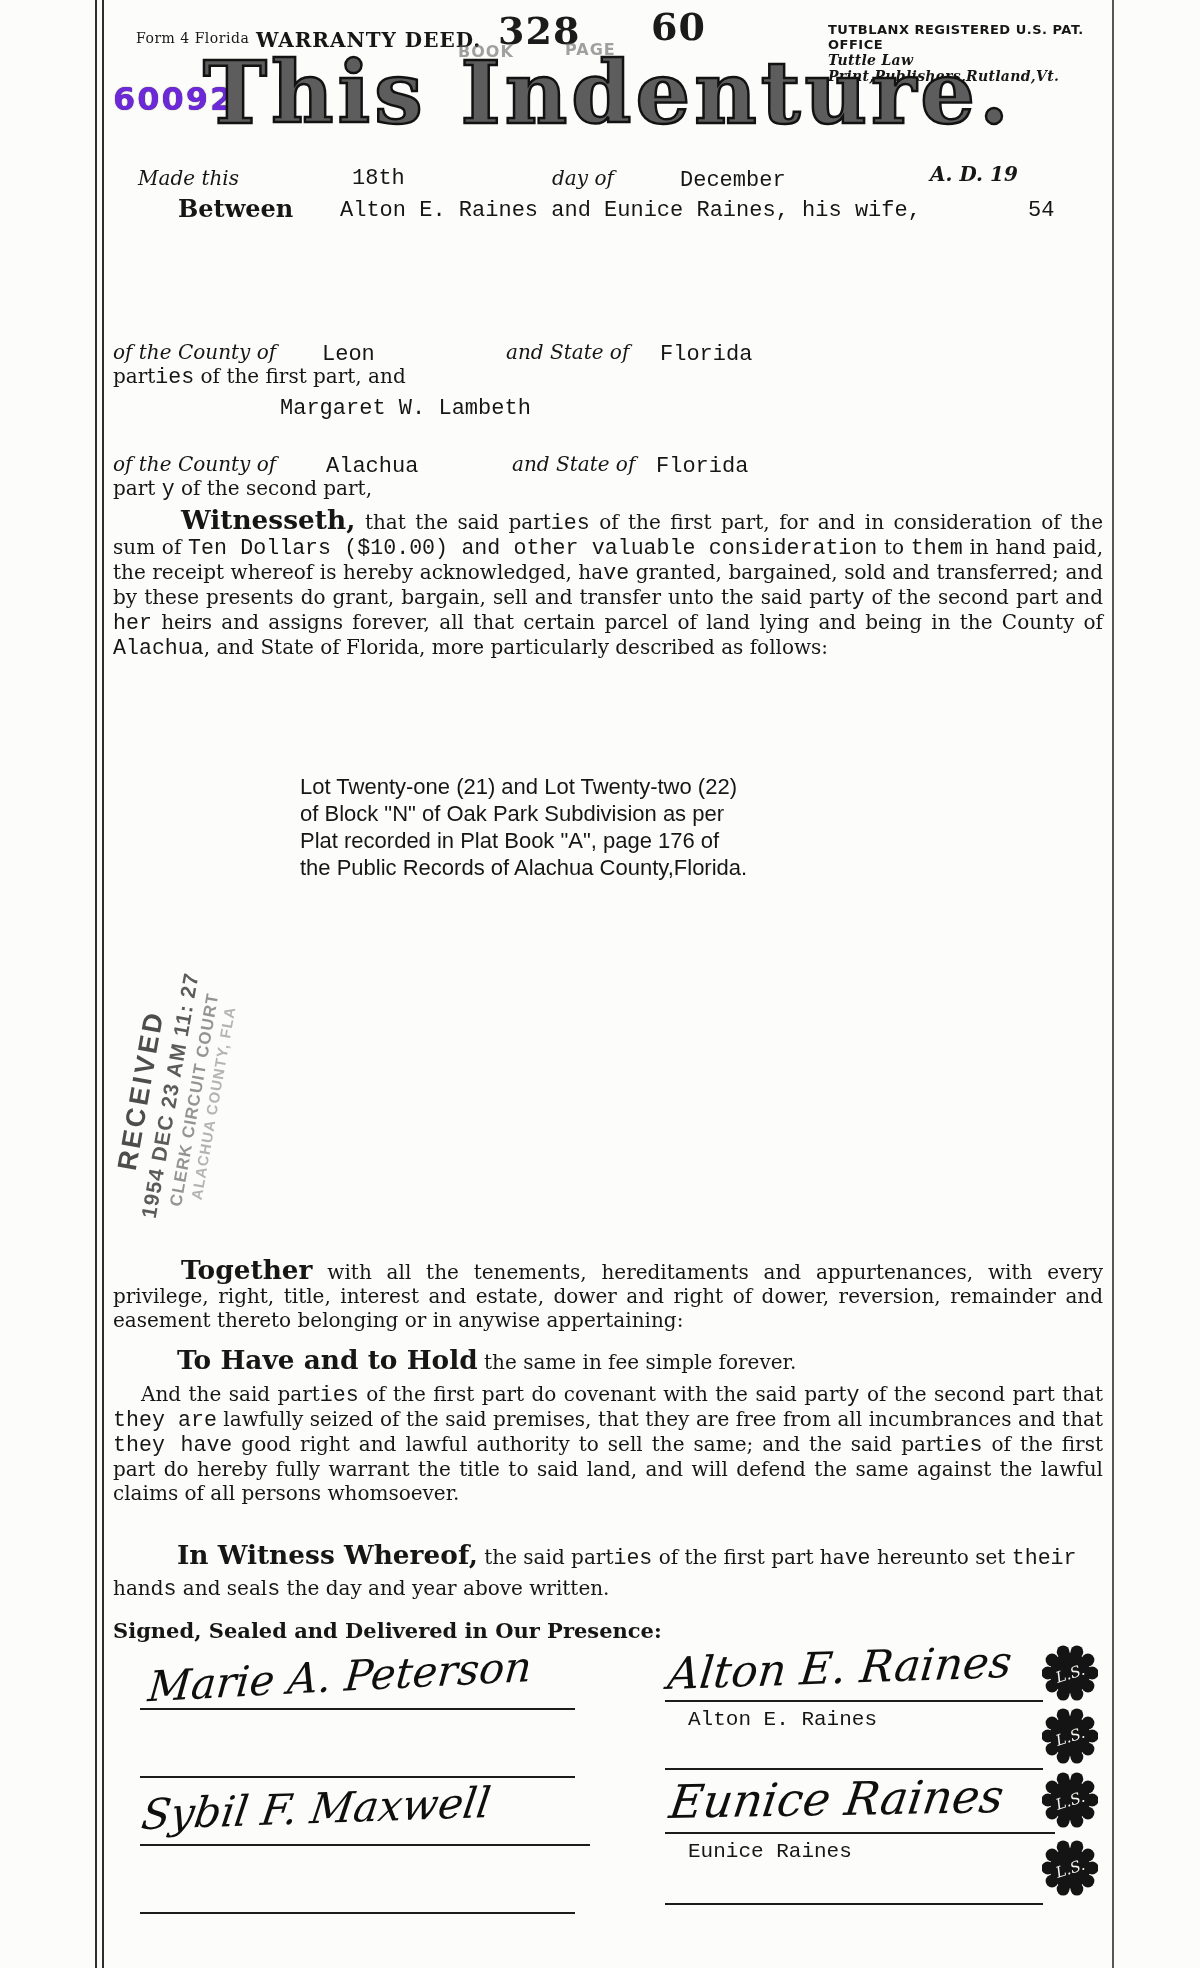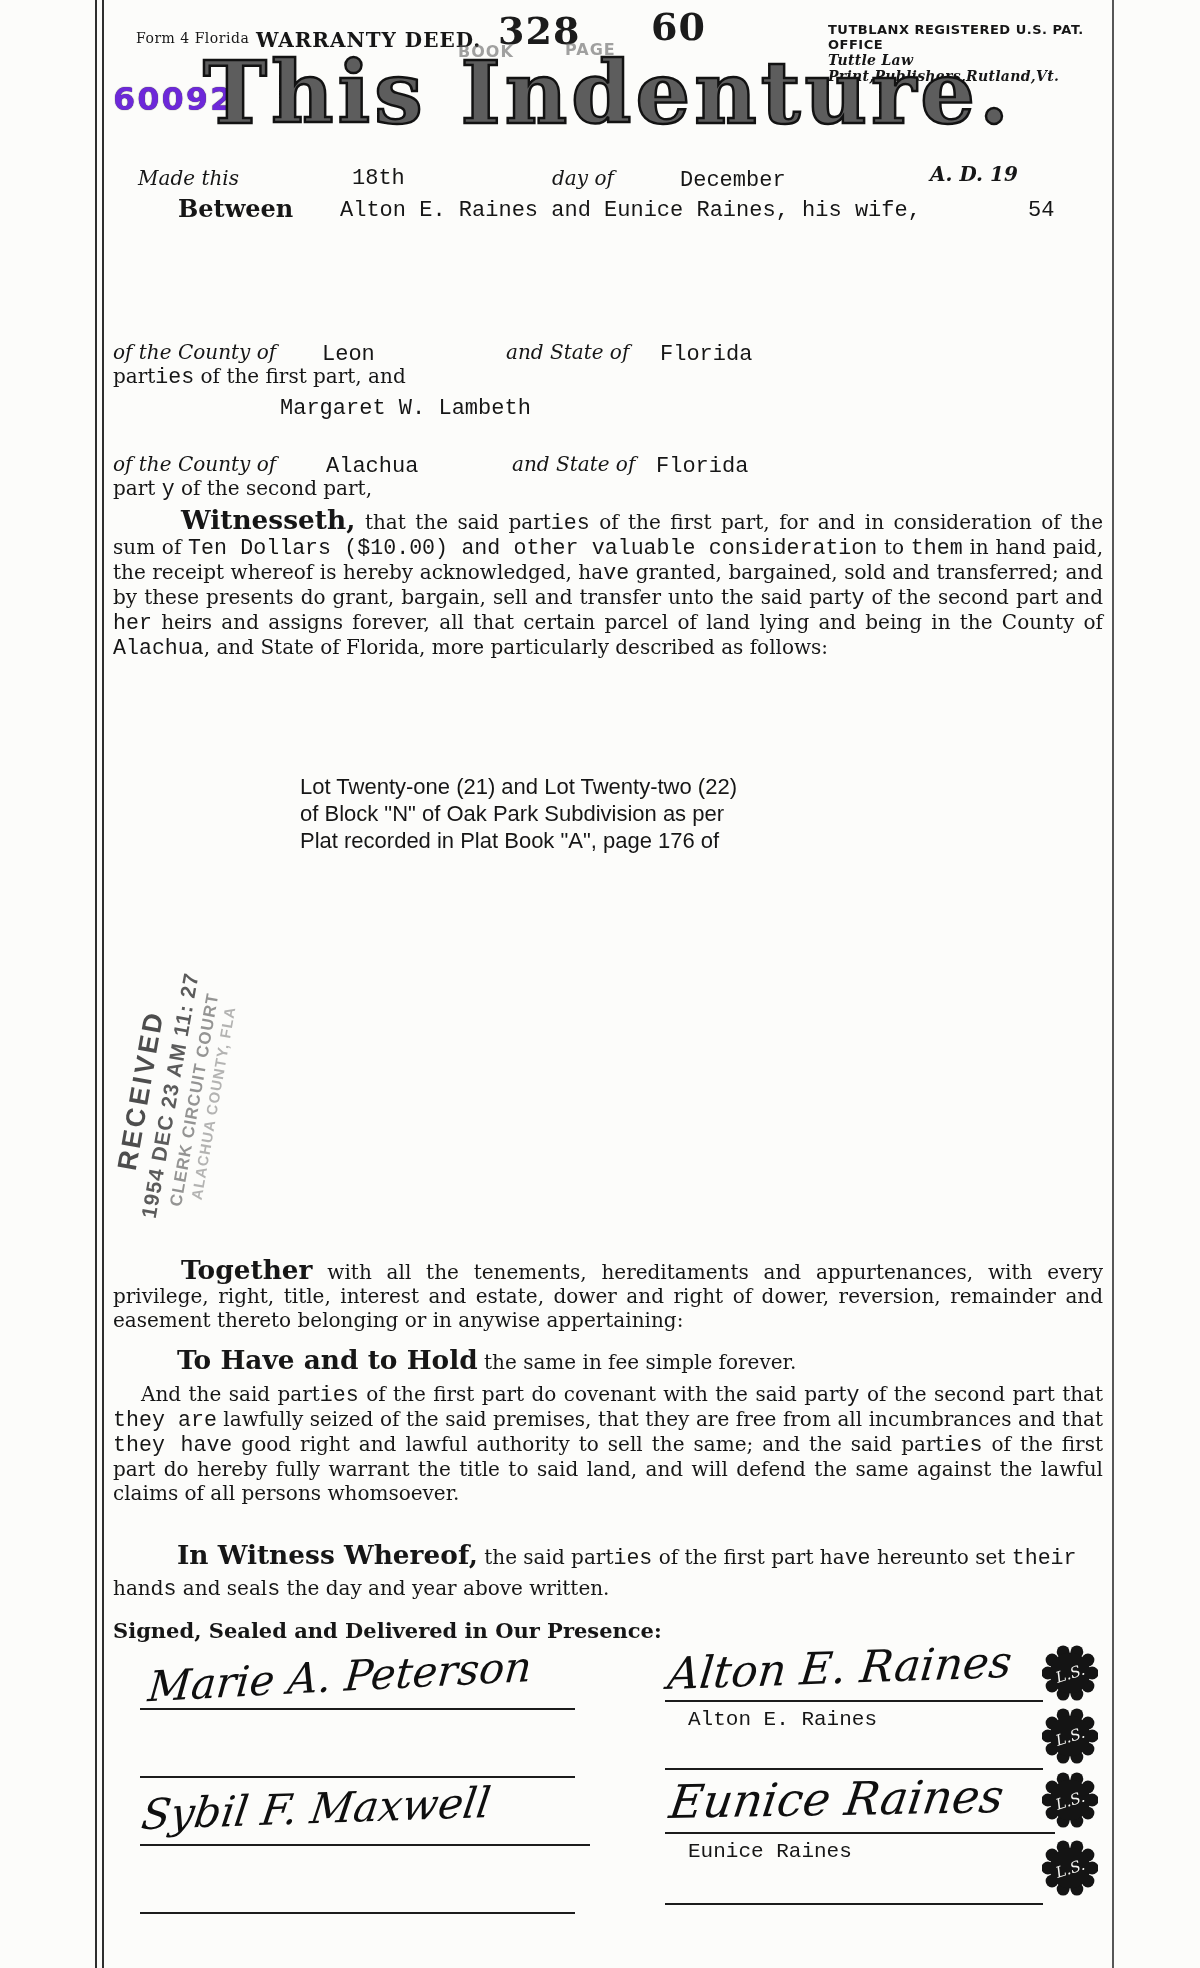--- a/index.html
+++ b/index.html
@@ -109,20 +109,21 @@
   <span class="abs print" style="left:512px;top:452px;">and State of</span>
   <span class="abs typed" style="left:656px;top:454px;">Florida</span>
   <div class="abs para" style="left:113px;top:476px;width:700px;text-align:left;"><span class="seg-p">part </span><span class="seg-t">y</span><span class="seg-p"> of the second part,</span></div>
 
   <div class="abs para" style="left:113px;top:508px;width:990px;text-indent:68px;"><span class="seg-b">Witnesseth,</span><span class="seg-p"> that the said part</span><span class="seg-t">ies</span><span class="seg-p"> of the first part, for and in consideration of the sum of </span><span class="seg-t">Ten Dollars ($10.00) and other valuable consideration</span><span class="seg-p"> to </span><span class="seg-t">them</span><span class="seg-p"> in hand paid, the receipt whereof is hereby acknowledged, ha</span><span class="seg-t">ve</span><span class="seg-p"> granted, bargained, sold and transferred; and by these presents do grant, bargain, sell and transfer unto the said part</span><span class="seg-t">y</span><span class="seg-p"> of the second part and </span><span class="seg-t">her</span><span class="seg-p"> heirs and assigns forever, all that certain parcel of land lying and being in the County of </span><span class="seg-t">Alachua</span><span class="seg-p">, and State of Florida, more particularly described as follows:</span></div>
 
   <div class="abs legal" style="left:300px;top:773px;">
       <div>Lot Twenty-one (21) and Lot Twenty-two (22)</div>
       <div>of Block "N" of Oak Park Subdivision as per</div>
       <div>Plat recorded in Plat Book "A", page 176 of</div>
+      <div>the Public Records of Alachua County,Florida.</div>
     </div>
 
   <div class="abs stamp">
     <div class="st1">RECEIVED</div>
     <div class="st2">1954 DEC 23 AM 11: 27</div>
     <div class="st3">CLERK CIRCUIT COURT</div>
     <div class="st4">ALACHUA COUNTY, FLA</div>
   </div>
 
   <div class="abs para" style="left:113px;top:1258px;width:990px;text-indent:68px;"><span class="seg-b">Together</span><span class="seg-p"> with all the tenements, hereditaments and appurtenances, with every privilege, right, title, interest and estate, dower and right of dower, reversion, remainder and easement thereto belonging or in anywise appertaining:</span></div>

